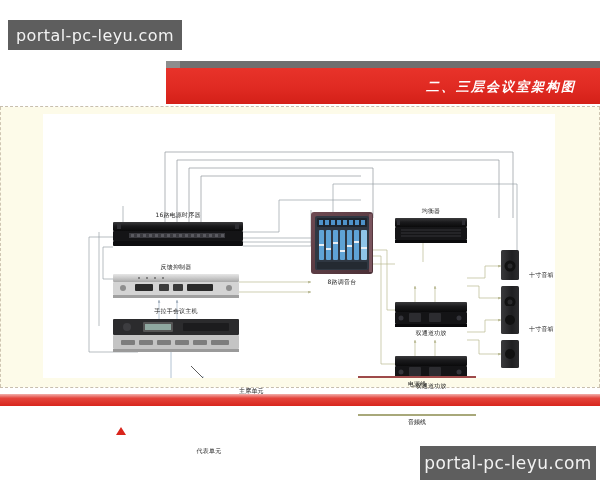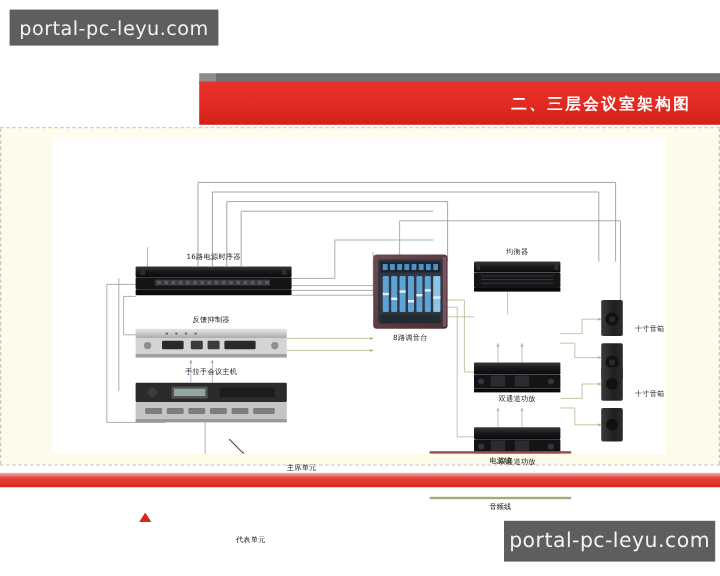--- a/index.html
+++ b/index.html
@@ -19,20 +19,21 @@
   .watermark {
     position: absolute;
     background: #5e5e5e;
     color: #f2f2f2;
     font-family: "DejaVu Sans", "Liberation Sans", sans-serif;
     letter-spacing: 0.4px;
     display: flex;
     align-items: center;
     justify-content: center;
     white-space: nowrap;
+    margin-top: 12px;
   }
   #wm-top {
     left: 8px;
     top: 8px;
     width: 174px;
     height: 30px;
     font-size: 16px;
   }
   #wm-bottom {
     left: 420px;
@@ -78,20 +79,21 @@
   }
   .header-title {
     position: absolute;
     right: 24px;
     top: 30px;
     font-size: 13px;
     font-weight: bold;
     color: #ffffff;
     letter-spacing: 2px;
     font-family: "DejaVu Sans", "Liberation Sans", sans-serif;
+    font-style: italic;
   }
 
   
   .dotted-line {
     position: absolute;
     left: 0;
     width: 600px;
     height: 0;
     border-top: 1px dashed #c8bfae;
   }

